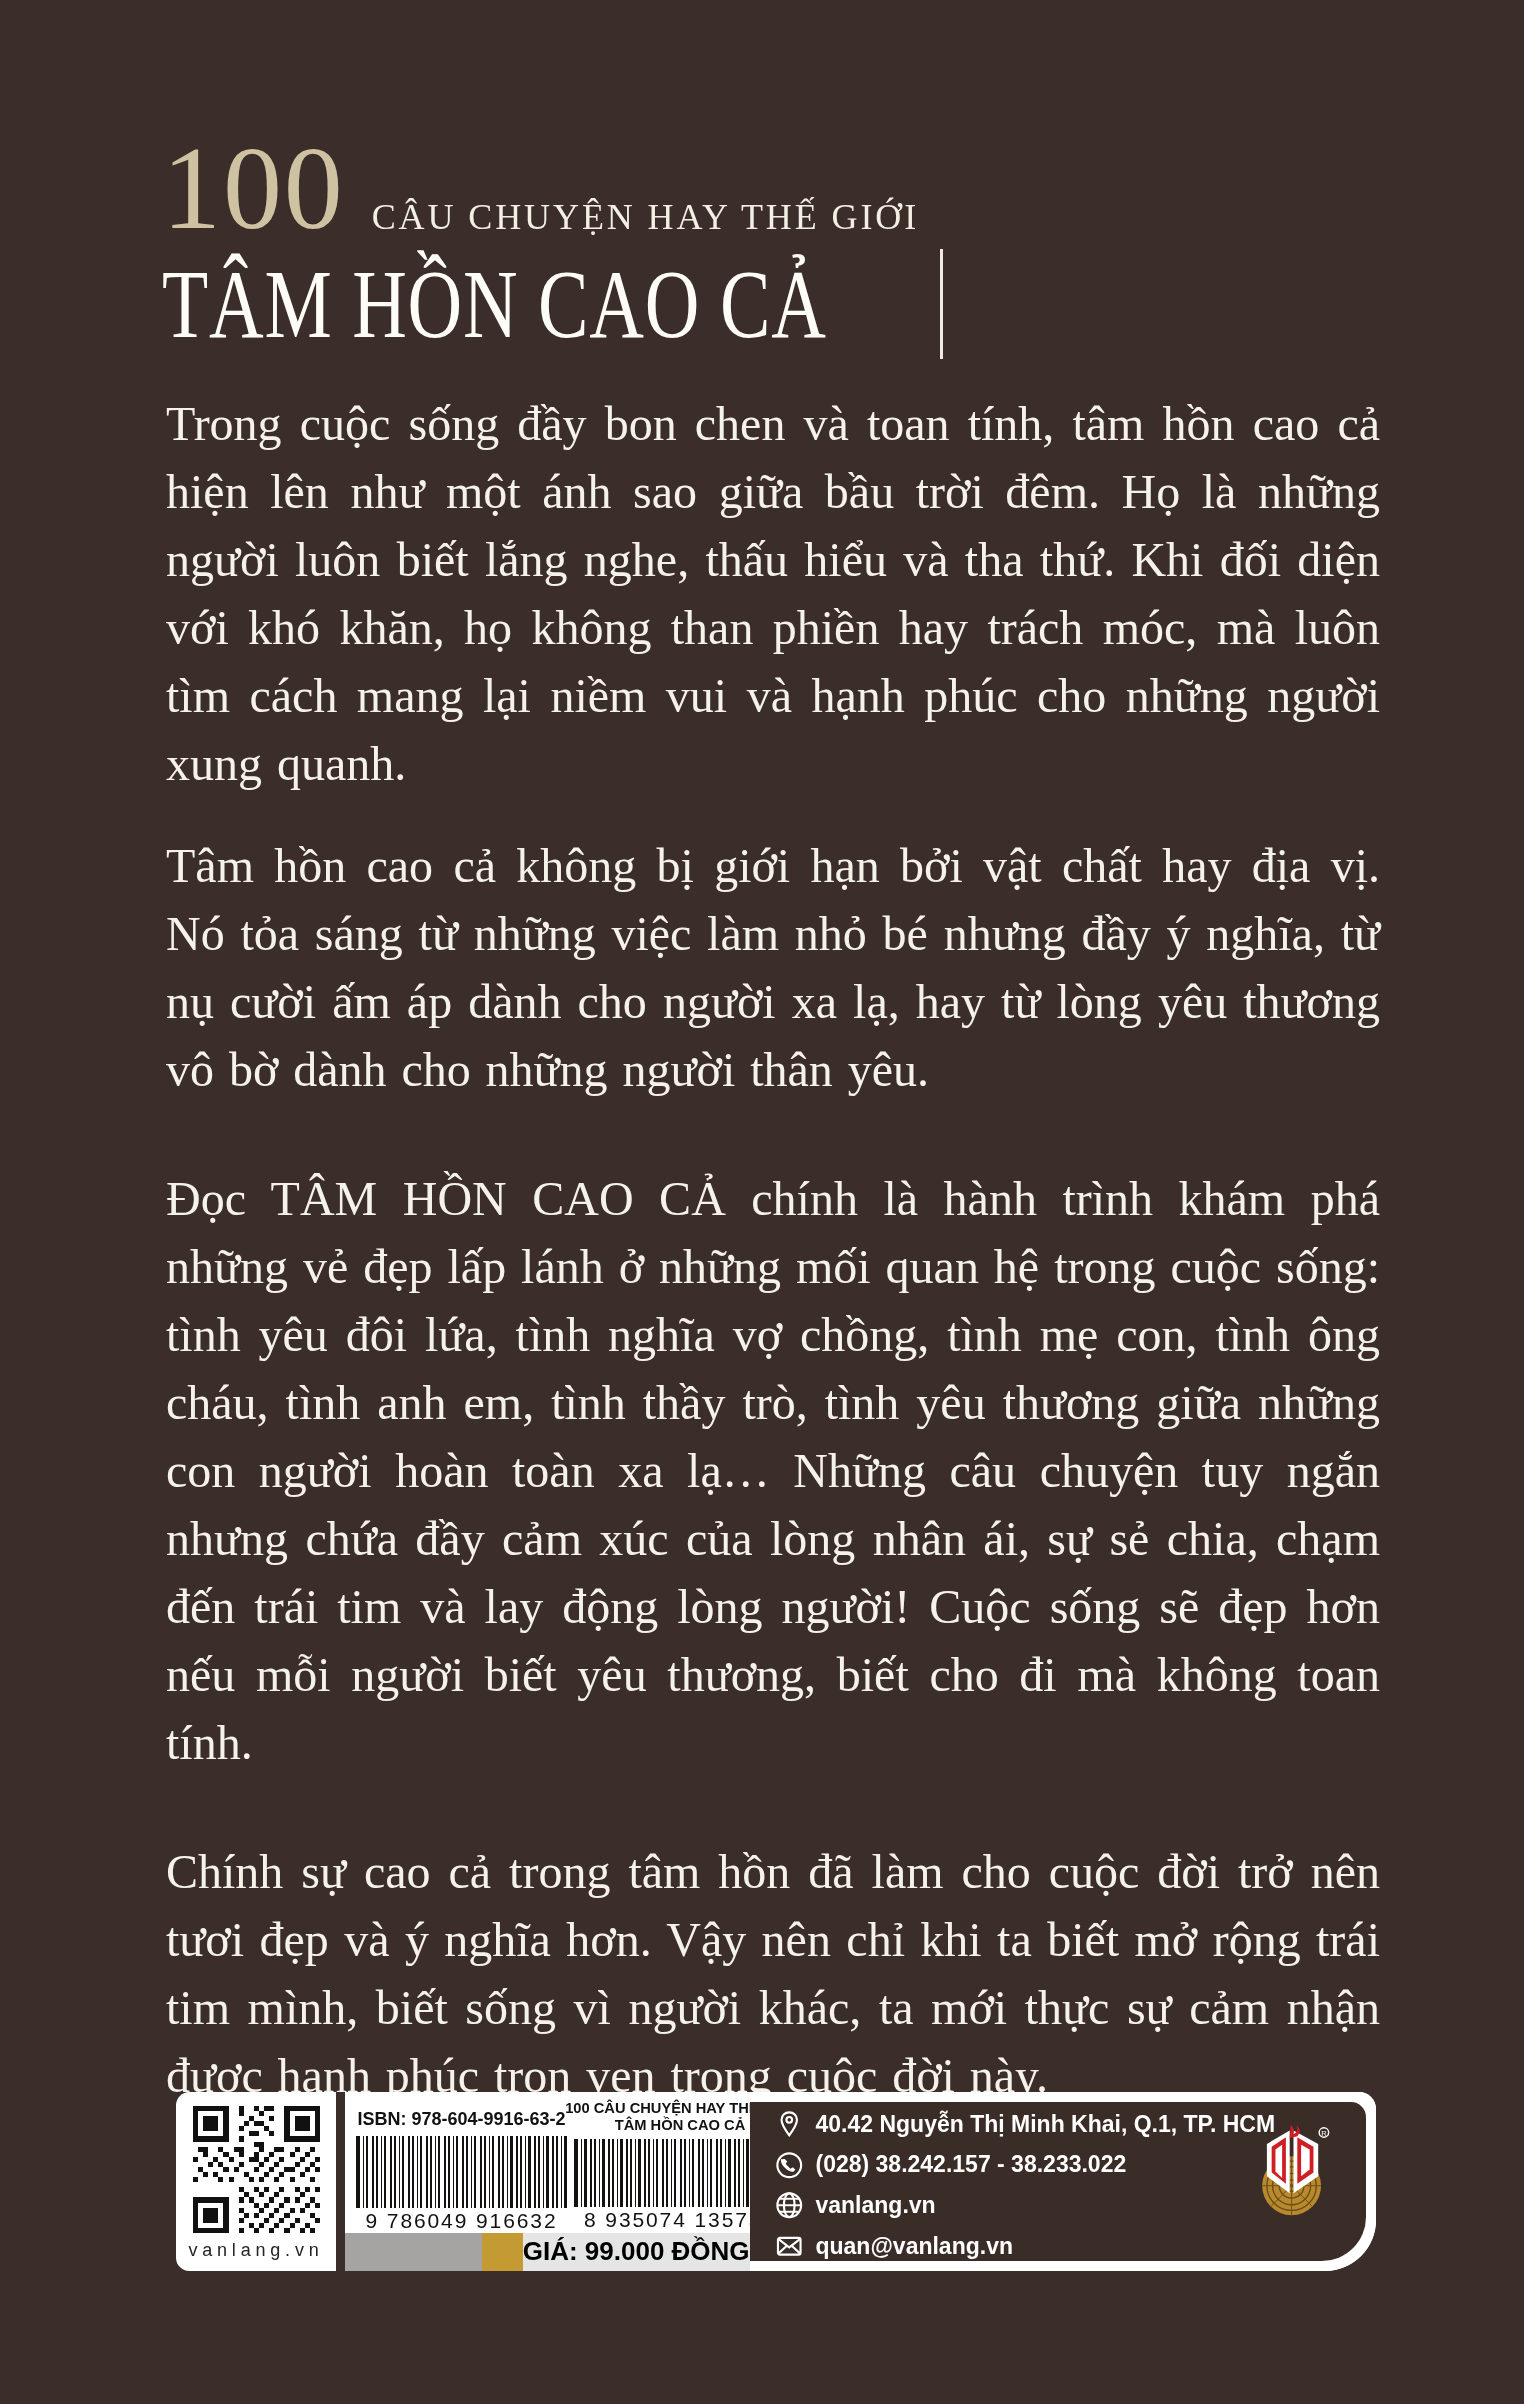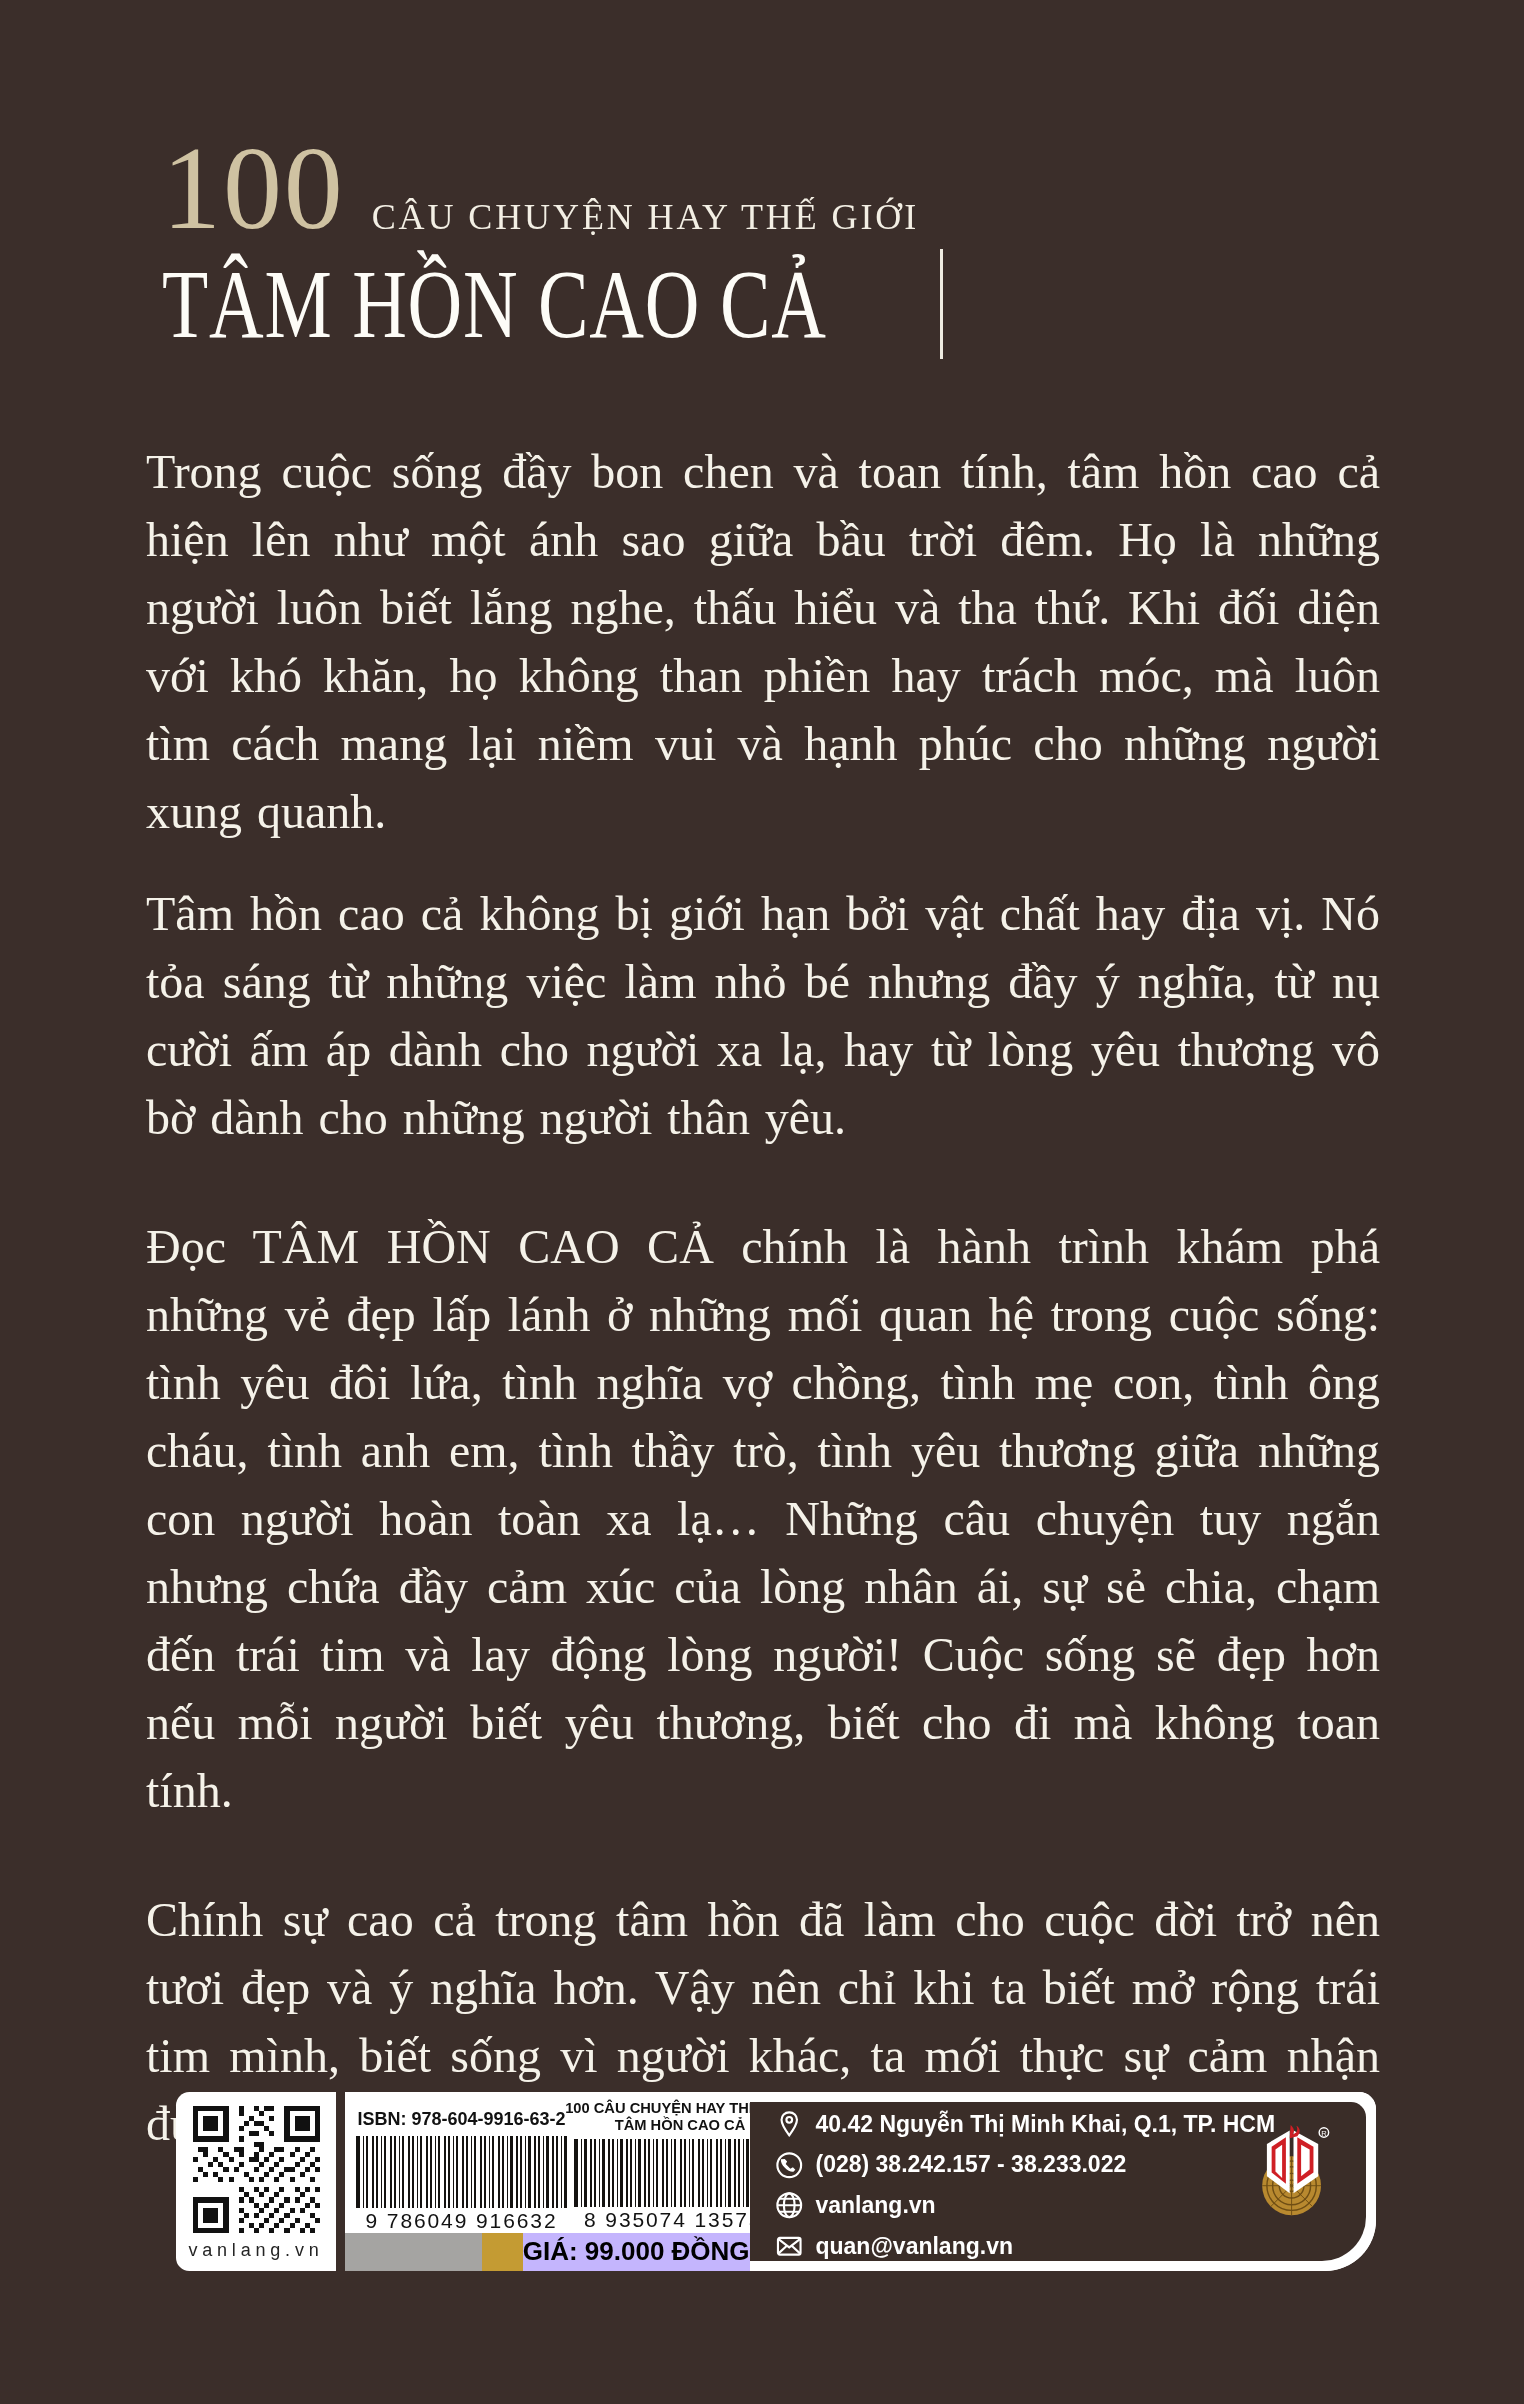--- a/index.html
+++ b/index.html
@@ -19,23 +19,23 @@
   .book-title {
     display:inline-block; white-space:nowrap;
     font-size:97px; line-height:1; color:#fdfcf7; letter-spacing:1px;
     transform:scaleX(.78); transform-origin:left center;
   }
   .title-divider { width:2.9px; height:110px; background:#efece2; flex:0 0 auto; }
   .author { font-size:42px; letter-spacing:5.7px; color:#f6f3ea; margin-left:91px; white-space:nowrap; }
 
   
   .body-text {
-    position:absolute; left:146px; right:145px; top:390px;
+    position:absolute; left:166px; right:145px; top:390px;
     color:#f5f2e9; font-size:48px; line-height:68px;
-    text-align:justify; word-spacing:2.9px;margin-top:48px;
+    text-align:justify; word-spacing:2.9px;
   }
   .body-text p { margin:0 0 34px 0; }
   .body-text p.gap { margin-top:61px; }
 
   
   .footer {
     position:absolute; left:176px; top:2092px; width:1200px; height:179px;
     background:#ffffff; border-radius:13.3px 17px 51px 13.3px;
     display:flex; overflow:hidden;
     font-family:"Liberation Sans", sans-serif;
@@ -139,21 +139,21 @@
         <div class="bc-group">
           <div class="bc-title">100 CÂU CHUYỆN HAY THẾ GIỚI</div>
           <div class="bc-title">TÂM HỒN CAO CẢ</div>
           <div class="bars" style="margin-top:3.8px;height:68px;"></div>
           <div class="bc-digits">8 935074 135759</div>
         </div>
       </div>
       <div class="bc-bottom">
         <div class="gray-bar" style="background:#a5a4a2"></div>
         <div class="gold-square" style="background:#c49b33"></div>
-        <div class="price-box" style="background:#c4b5fd">GIÁ: 99.000 ĐỒNG</div>
+        <div class="price-box" style="background:#e5e5e5">GIÁ: 99.000 ĐỒNG</div>
       </div>
     </div>
 
     <div class="addr-wrap">
       <div class="addr">
         <div class="addr-rows">
           <div class="addr-row">
             <svg class="ico" viewBox="0 0 24 24" fill="none" stroke="#fff" stroke-width="1.8">
               <path d="M12 2c3.8 0 6.5 2.8 6.5 6.3 0 4.4-6.5 13-6.5 13S5.5 12.7 5.5 8.3C5.5 4.8 8.2 2 12 2z"></path>
                 <circle cx="12" cy="8.3" r="2.4"></circle>

